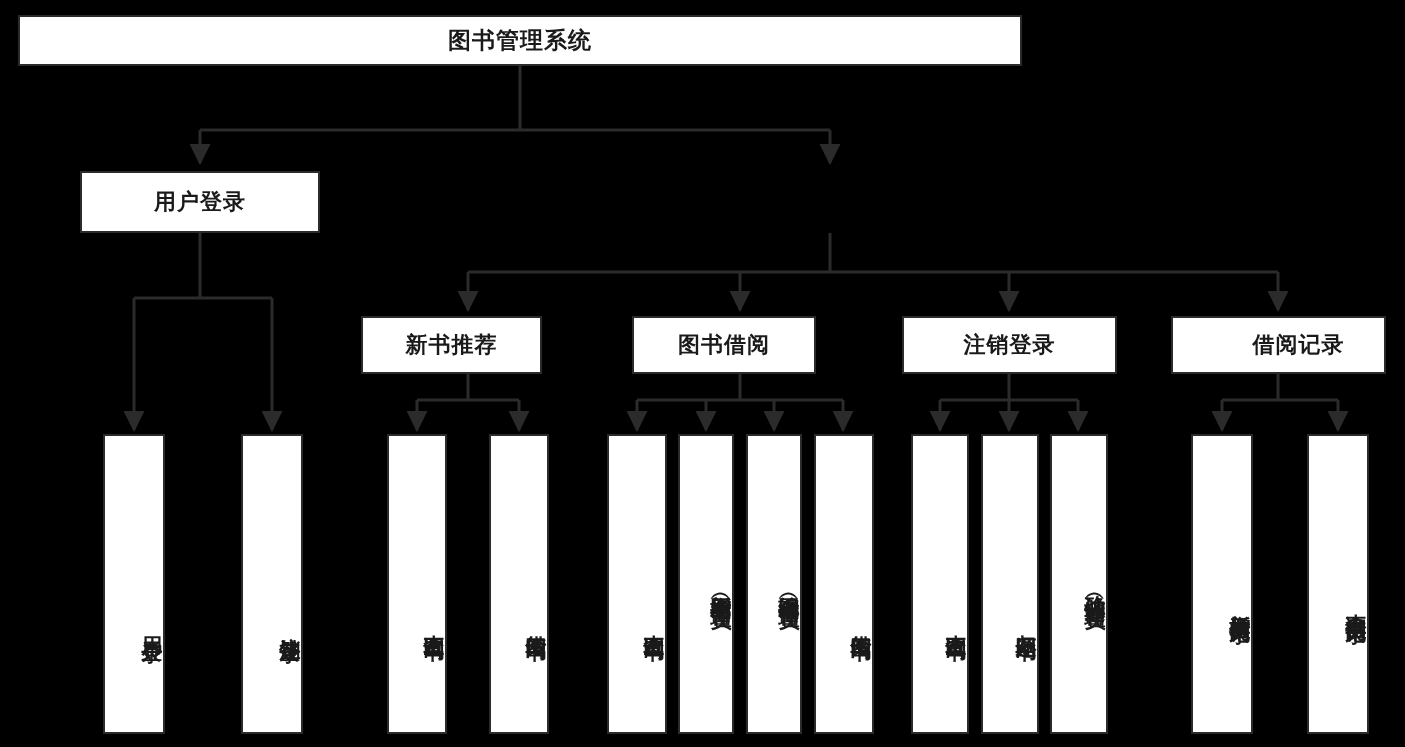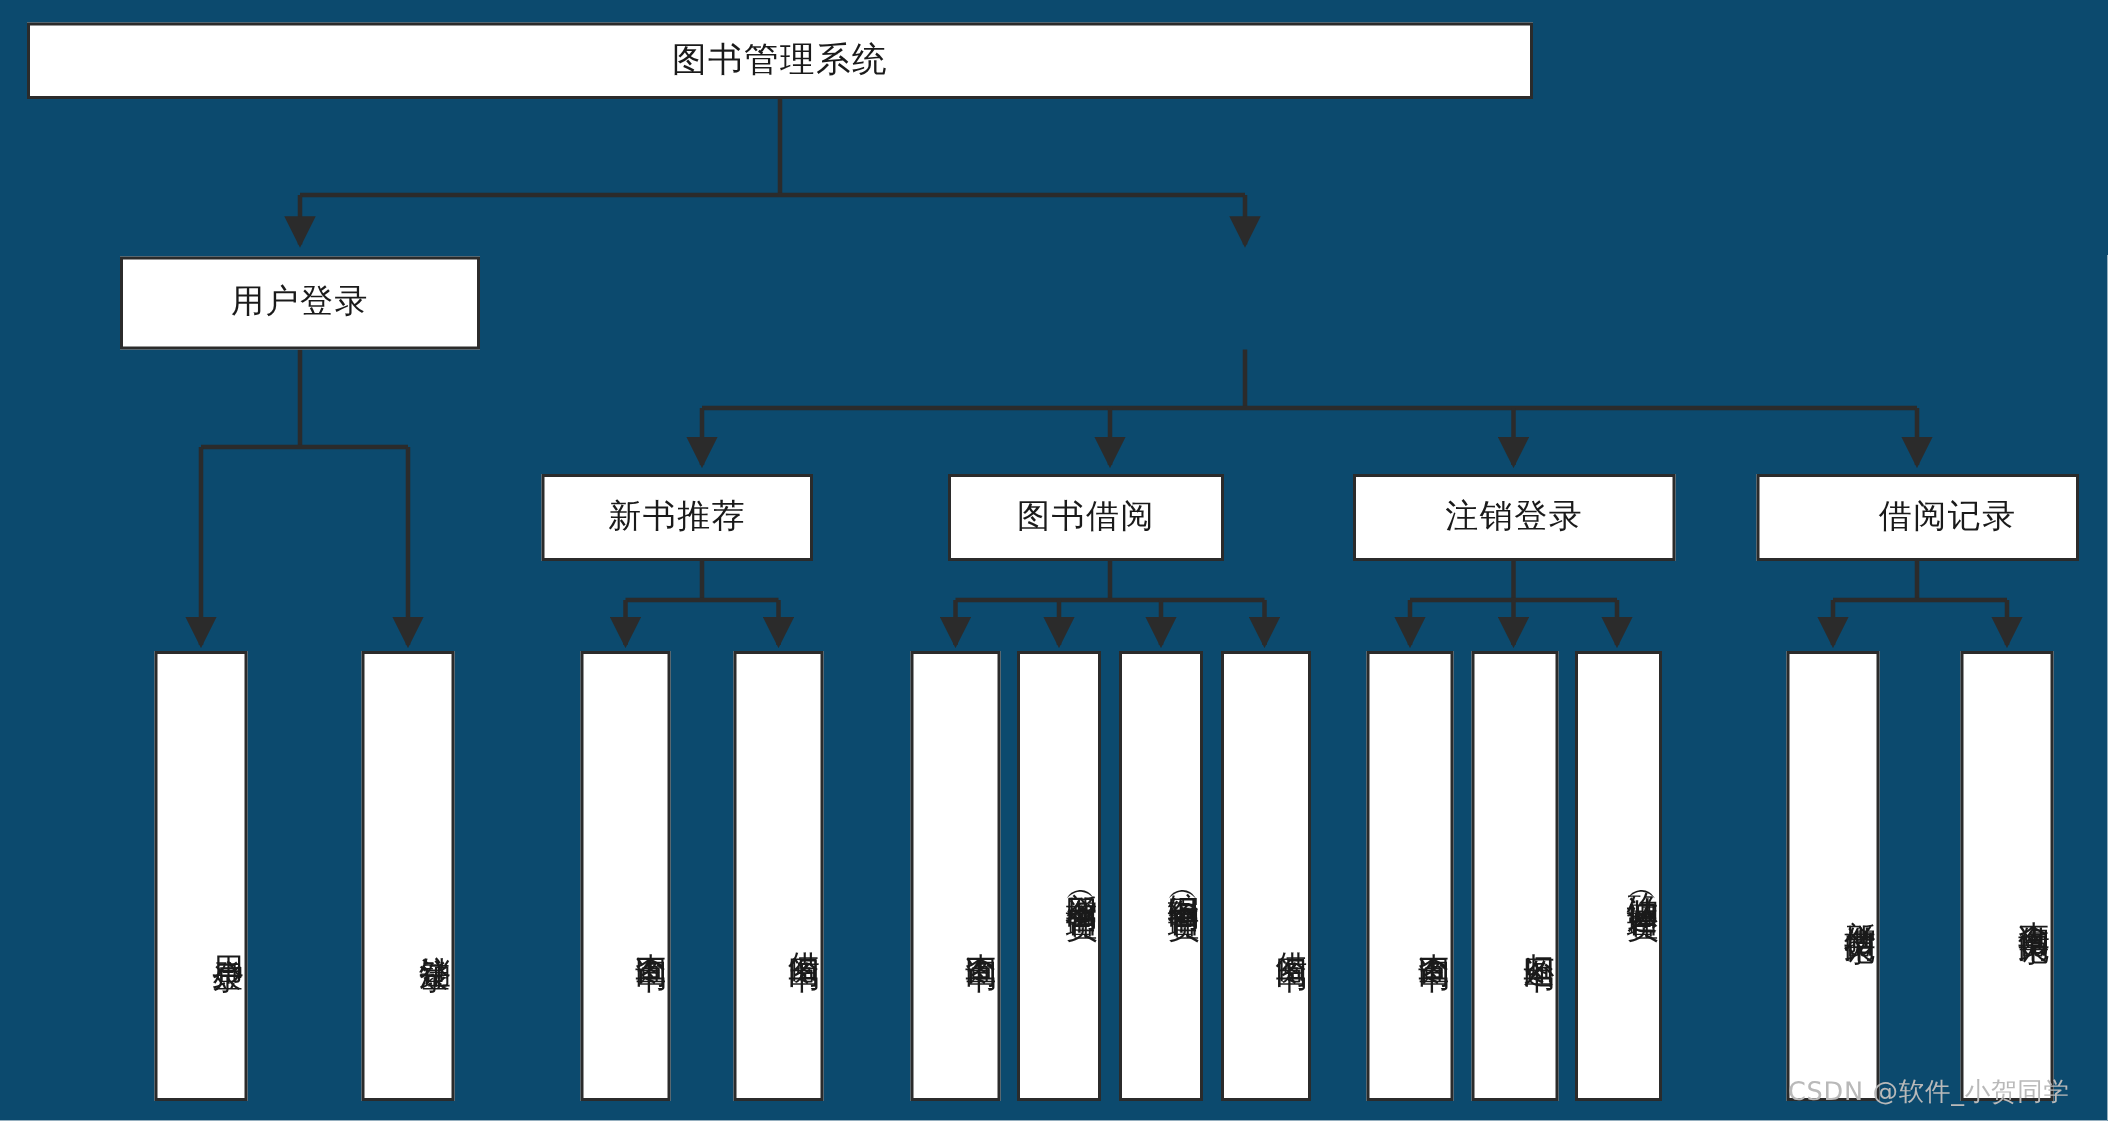--- a/index.html
+++ b/index.html
@@ -8,22 +8,23 @@
     padding: 0;
     background: #ffffff;
   }
   body {
     font-family: "DejaVu Sans", "Liberation Sans", sans-serif;
   }
   #diagram-root {
     position: relative;
     width: 1405px;
     height: 747px;
-    background: #0c4a6e;
+    background: #000000;
     overflow: hidden;
+    font-weight: bold;
   }
   #edge-layer {
     position: absolute;
     left: 0;
     top: 0;
     width: 1405px;
     height: 747px;
     pointer-events: none;
   }
   .node {
@@ -182,15 +183,14 @@
     <span class="vlabel">确认归还（管理员）</span>
   </div>
 
   <div class="node vert" style="left:1191px; top:434px; width:62px; height:300px; padding-top:38px;">
     <span class="vlabel">新增借阅记录</span>
   </div>
   <div class="node vert" style="left:1307px; top:434px; width:62px; height:300px; padding-top:38px;">
     <span class="vlabel">查询借阅记录</span>
   </div>
 
-  <div class="watermark" style="left:1192px; top:716px;">CSDN @软件_小贺同学</div>
 
 </div>
 
 </body></html>

